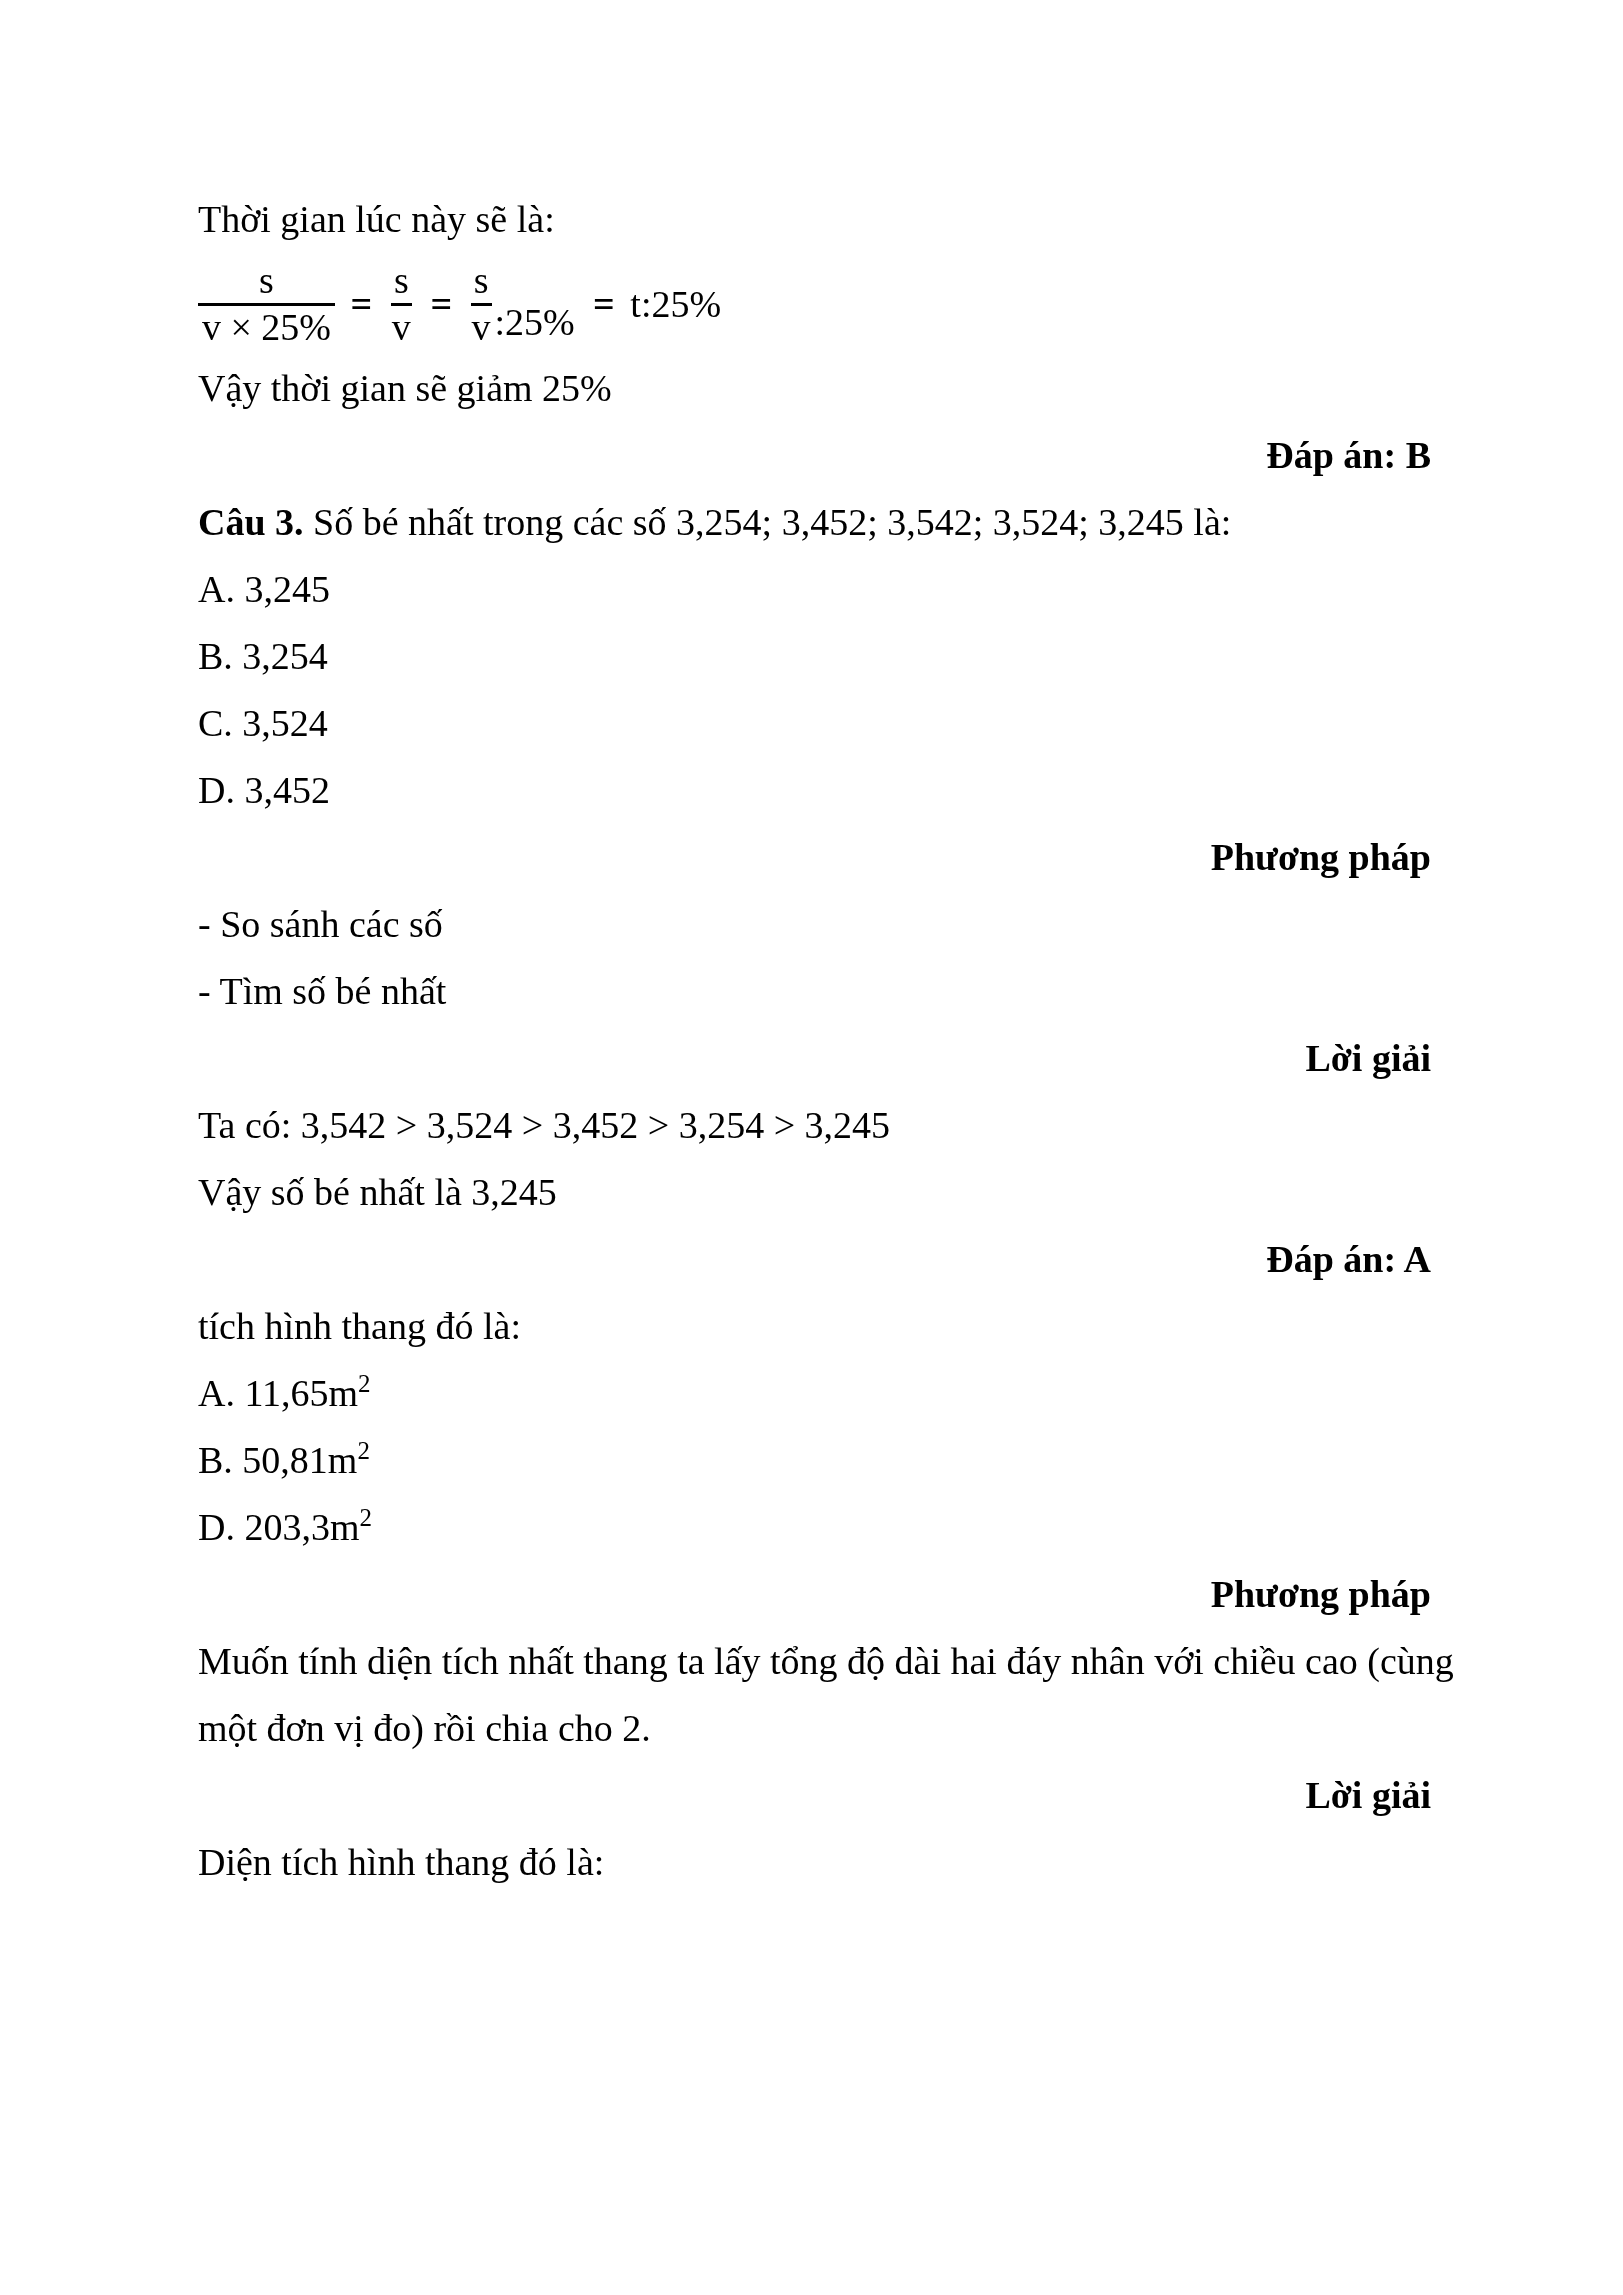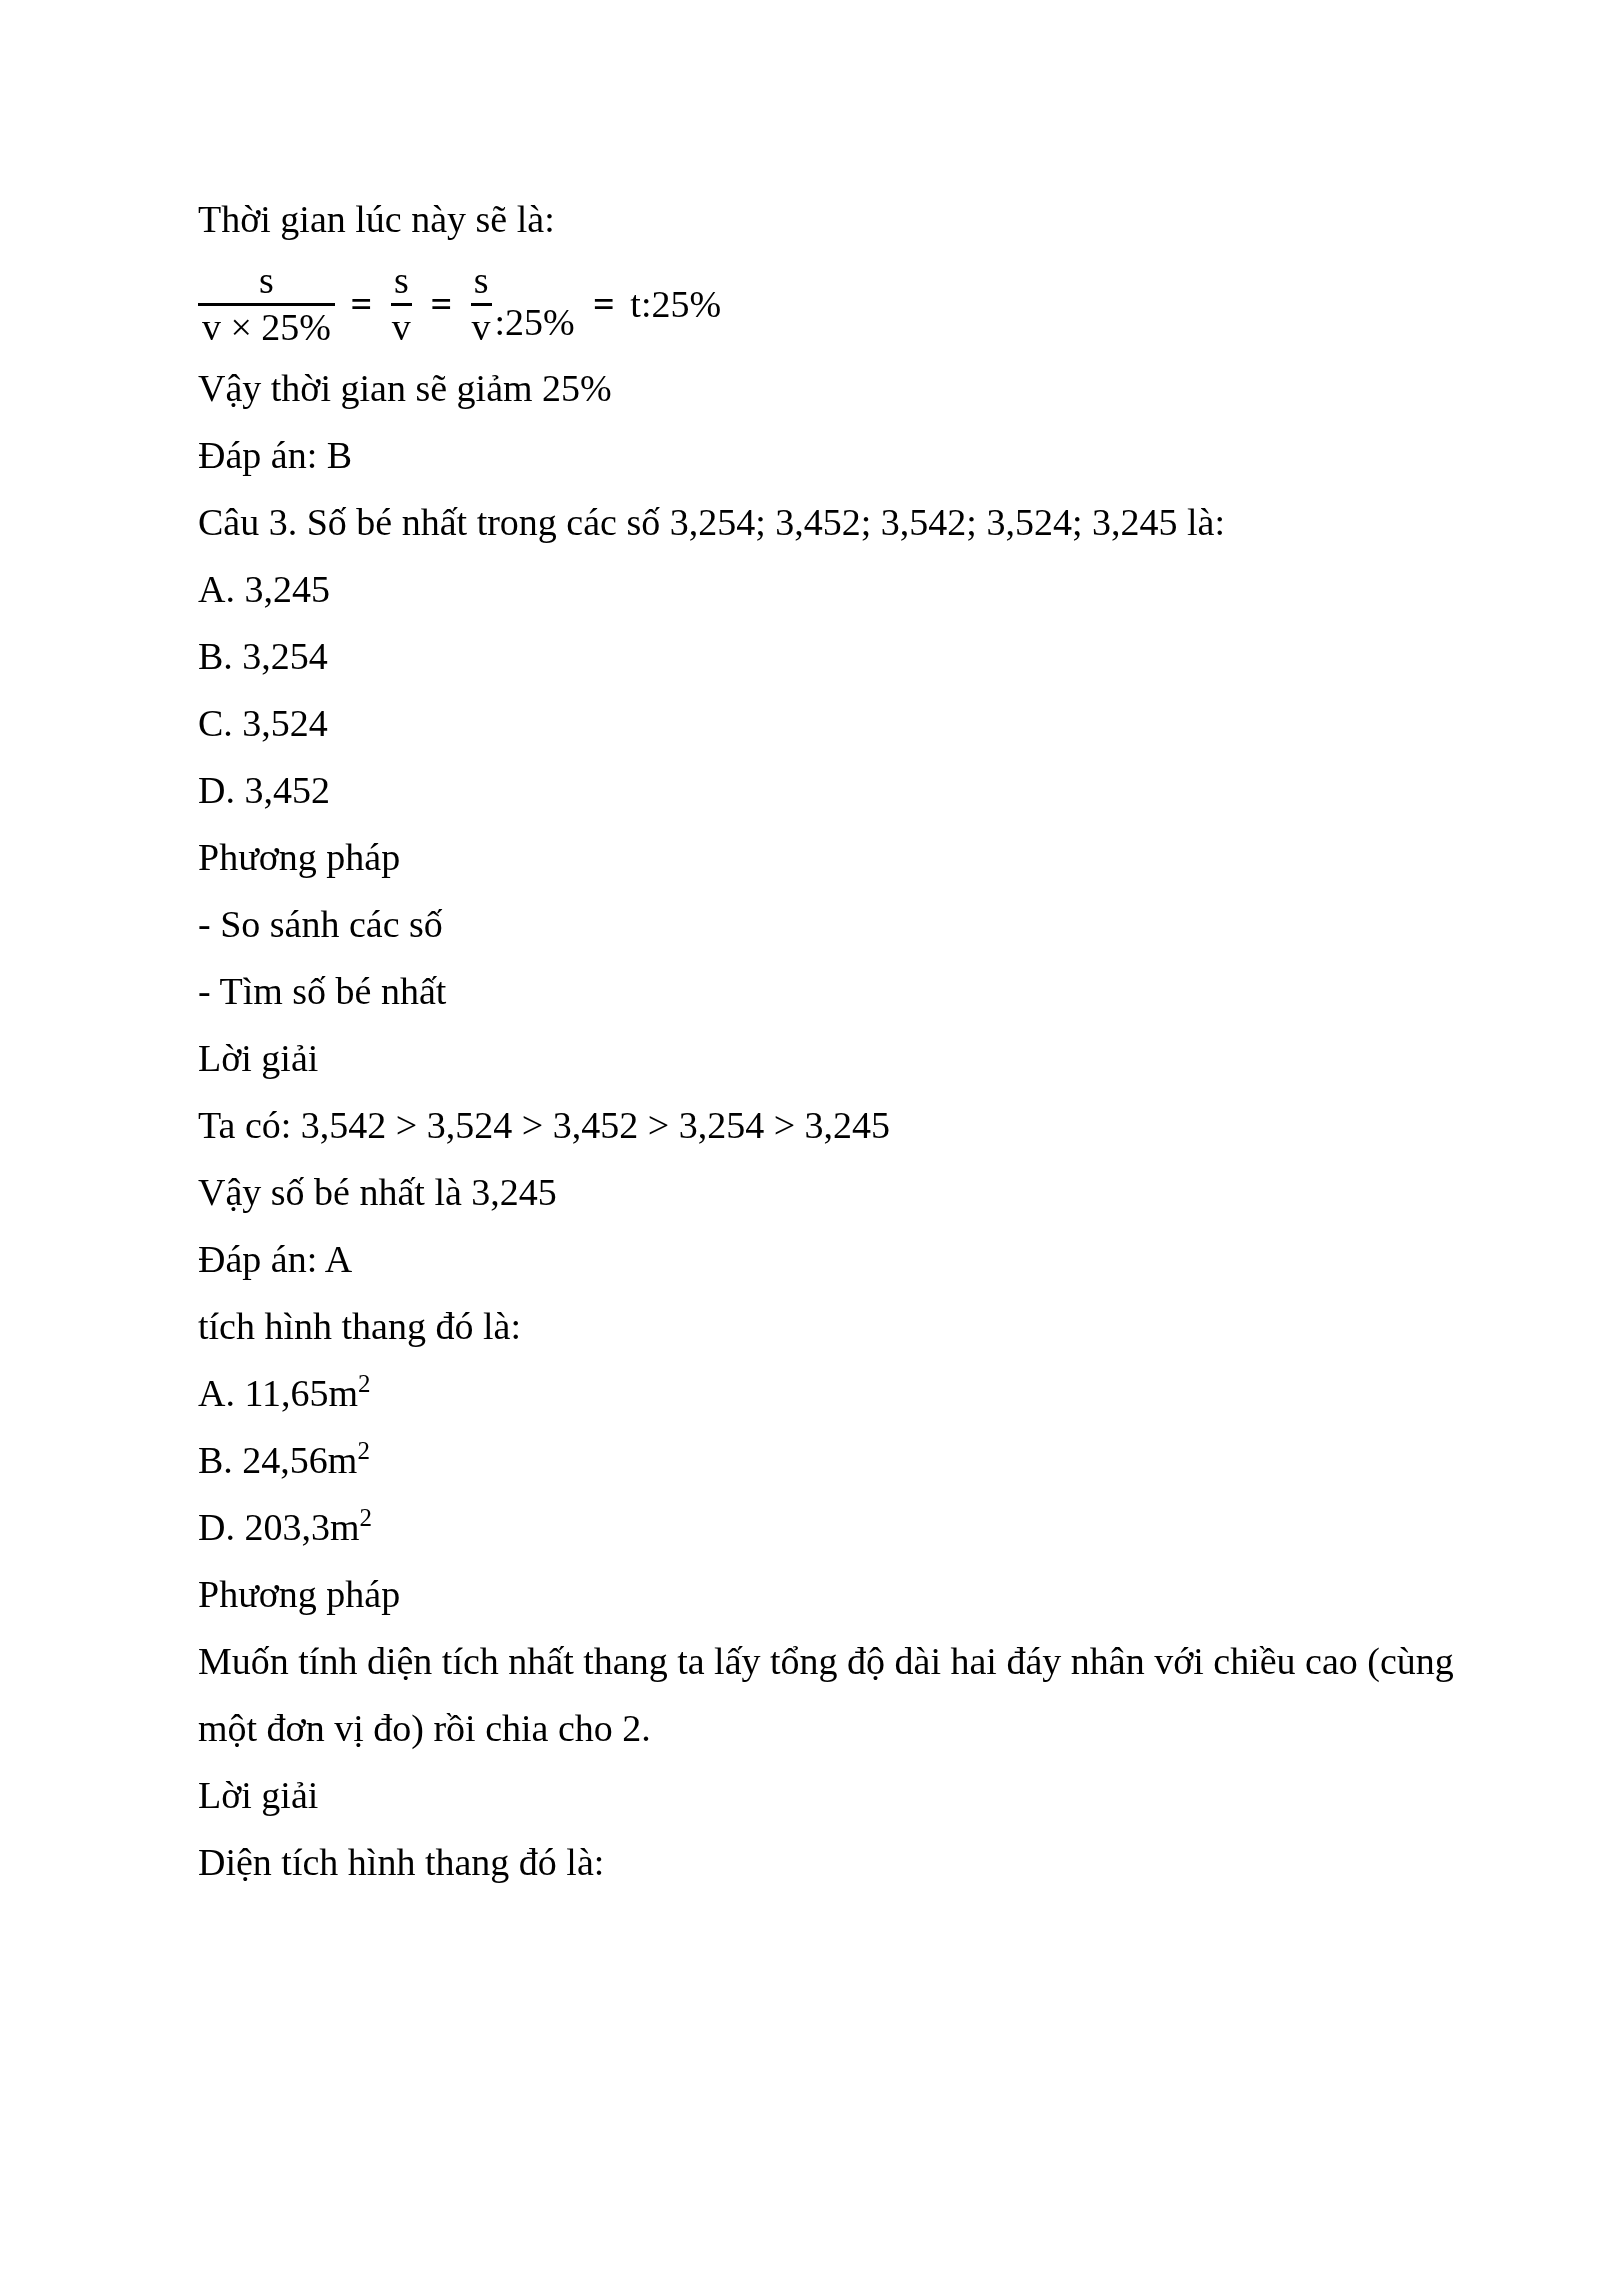--- a/index.html
+++ b/index.html
@@ -21,21 +21,21 @@
     left: 198px;
     top: 186px;
     width: 1233px;
     font-size: 38px;
   }
   .line {
     margin: 0;
     line-height: 67px;
     white-space: nowrap;
   }
-  .bold { font-weight: normal; }
+  .bold { font-weight: bold; text-align: right; }
   .sq {
     font-size: 25px;
     vertical-align: super;
     line-height: 0;
   }
   
   .formula {
     height: 102px;
     display: flex;
     align-items: center;
@@ -112,21 +112,21 @@
 
     <p class="line bold">Lời giải</p>
     <p class="line">Ta có: 3,542 &gt; 3,524 &gt; 3,452 &gt; 3,254 &gt; 3,245</p>
     <p class="line">Vậy số bé nhất là 3,245</p>
 
     <p class="line bold">Đáp án: A</p>
 
     <p class="line">tích hình thang đó là:</p>
 
     <p class="line"><span>A. 11,65m</span><sup class="sq">2</sup></p>
-    <p class="line"><span>B. 24,56m</span><sup class="sq">2</sup></p>
+    <p class="line"><span>B. 50,81m</span><sup class="sq">2</sup></p>
     <p class="line"><span>D. 203,3m</span><sup class="sq">2</sup></p>
 
     <p class="line bold">Phương pháp</p>
     <p class="line">Muốn tính diện tích nhất thang ta lấy tổng độ dài hai đáy nhân với chiều cao (cùng</p>
     <p class="line">một đơn vị đo) rồi chia cho 2.</p>
 
     <p class="line bold">Lời giải</p>
     <p class="line">Diện tích hình thang đó là:</p>
 
   </div>

